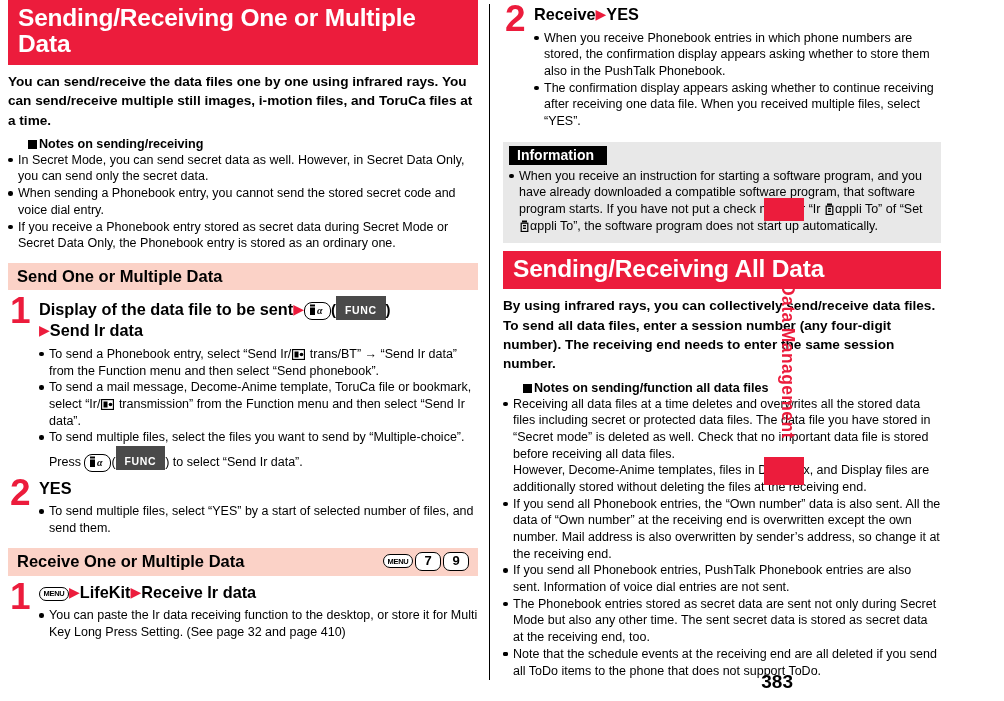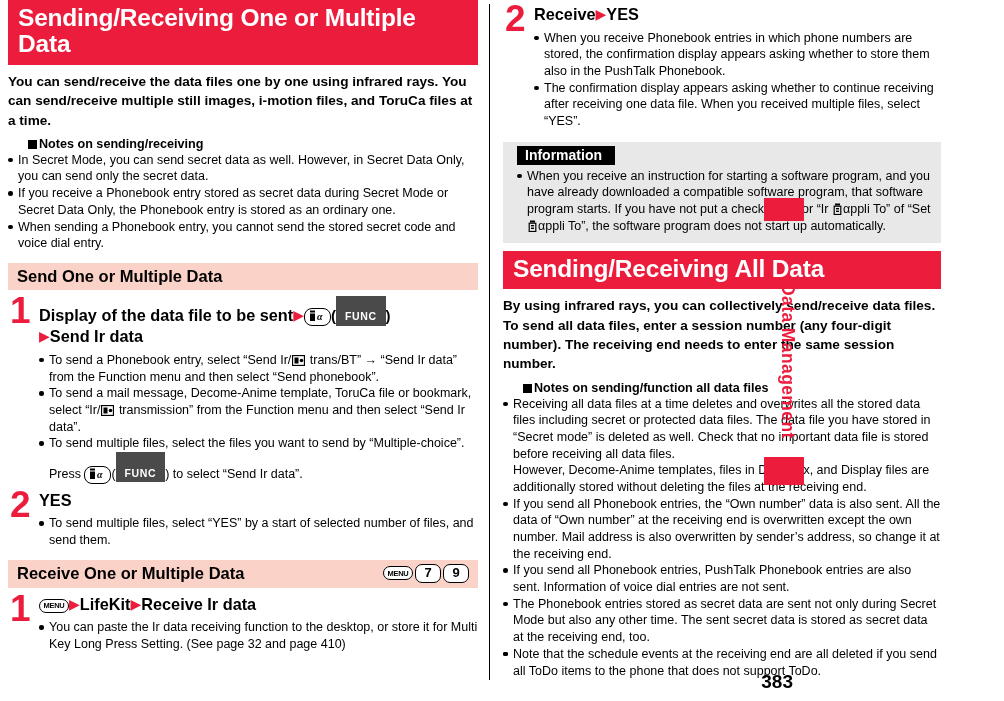--- a/index.html
+++ b/index.html
@@ -101,30 +101,30 @@
   .key.menu{font-size:7.5px;padding:2.5px 3px 2px 3px;min-width:22px;letter-spacing:-0.3px;line-height:1;}
   .key.num{font-size:13px;padding:0px 5px 1px 5px;min-width:14px;line-height:1.25;}
   .key.imode{
     font-size:10px;padding:1px 4px 1px 4px;border-radius:8px;
     line-height:1.2;letter-spacing:-0.5px;
   }
   .imode-glyph{display:inline-block;vertical-align:-1px;}
   .func{
     display:inline-block;background:#4a4a4a;color:#fff;
     font-size:10.5px;font-weight:bold;letter-spacing:0.6px;
-    padding:14px 9px 2px 9px;vertical-align:1px;
+    padding:8px 9px 2px 9px;vertical-align:1px;
   }
 
   
   .ico-dev{display:inline-block;vertical-align:-2px;margin:0 1px;}
   .ico-iappli{display:inline-block;vertical-align:-2px;margin:0 1px;}
 
   
   .infobox{
-    background:#e8e8e8;margin-top:12px;padding:4px 9px 8px 14px;
+    background:#e8e8e8;margin-top:12px;padding:4px 9px 8px 6px;
   }
   .infolabel{
     display:inline-block;background:#000;color:#fff;
     font-size:14px;font-weight:bold;
     padding:1px 13px 2px 8px;margin-bottom:2px;
   }
   .infobox ul.blist li{font-size:12.5px;line-height:1.345;}
 
   
   .sidetab{
@@ -162,22 +162,22 @@
 
     <div class="lead">You can send/receive the data files one by one using infrared rays. You can send/receive multiple still images, i-motion files, and ToruCa files at a time.</div>
 
     <div class="notes-head">
       <span class="sq"></span>
       <span>Notes on sending/receiving</span>
     </div>
 
     <ul class="blist">
       <li><span class="dot"></span><span>In Secret Mode, you can send secret data as well. However, in Secret Data Only, you can send only the secret data.</span></li>
+      <li><span class="dot"></span><span>When sending a Phonebook entry, you cannot send the stored secret code and voice dial entry.</span></li>
       <li><span class="dot"></span><span>If you receive a Phonebook entry stored as secret data during Secret Mode or Secret Data Only, the Phonebook entry is stored as an ordinary one.</span></li>
-      <li><span class="dot"></span><span>When sending a Phonebook entry, you cannot send the stored secret code and voice dial entry.</span></li>
     </ul>
 
     <div class="subbar">
       <span>Send One or Multiple Data</span>
     </div>
 
     <div class="step">
       <span class="stepnum">1</span>
       <span class="steptitle">
         <span class="ln">

